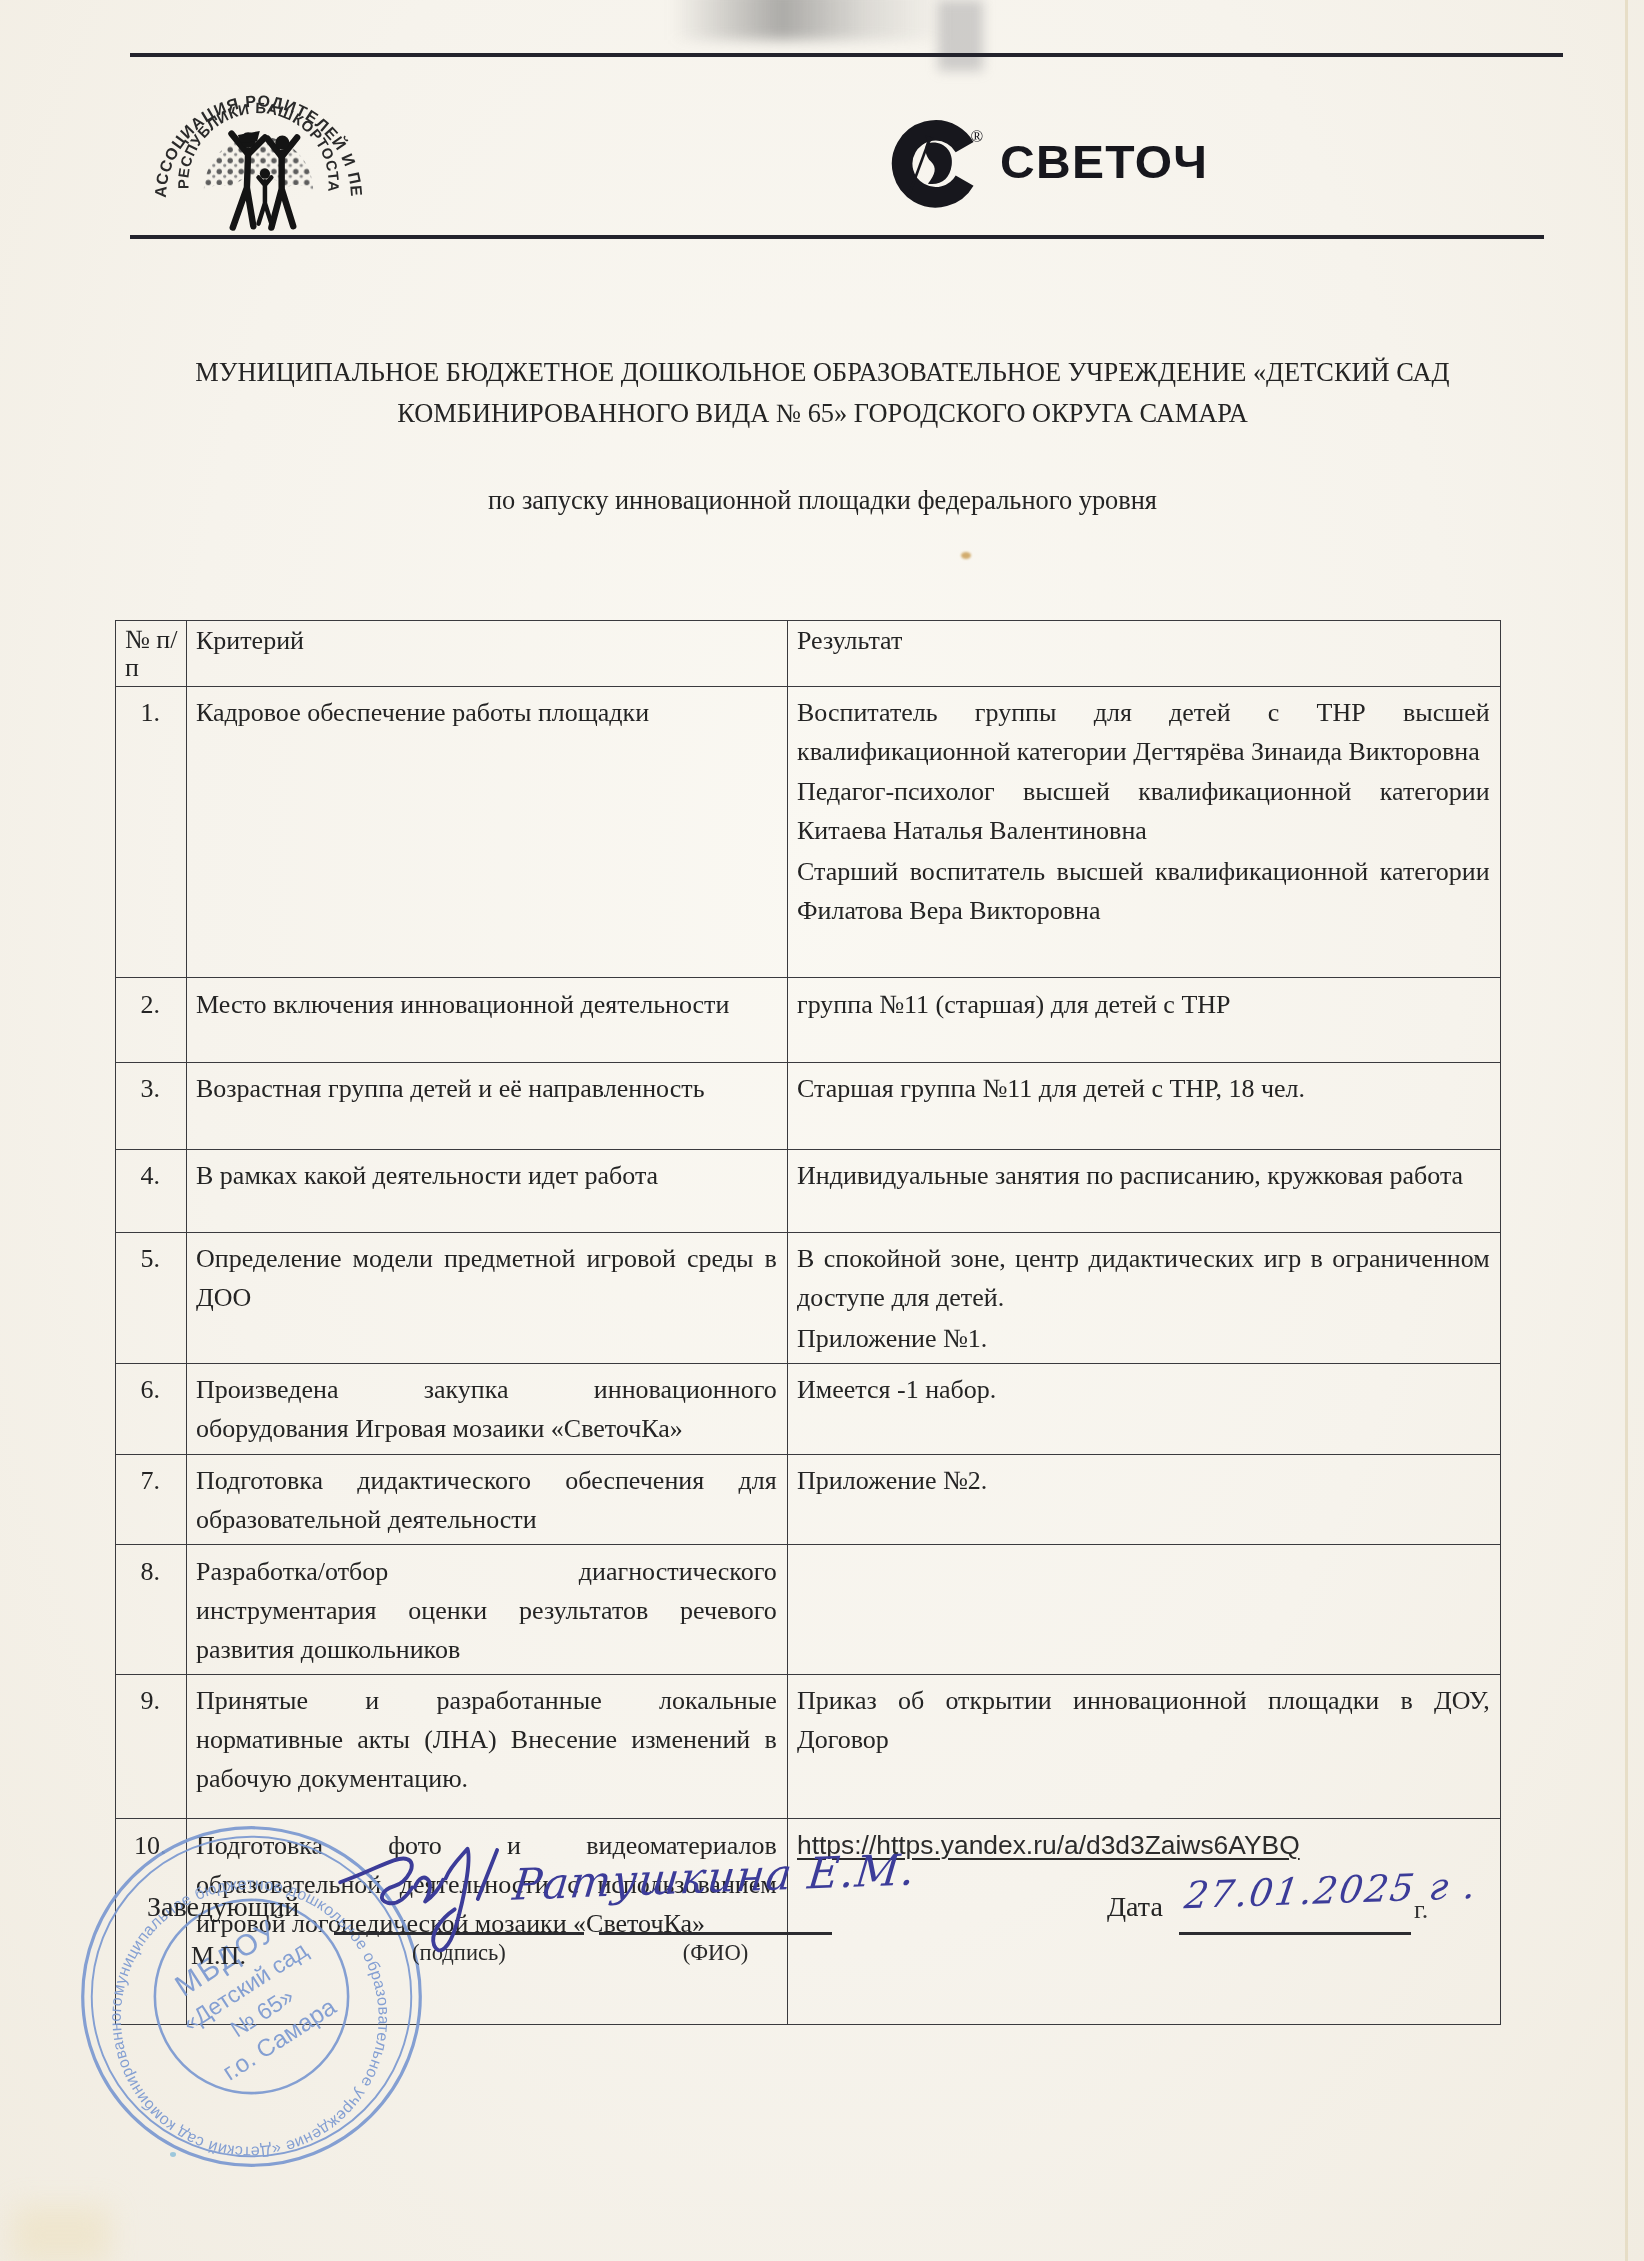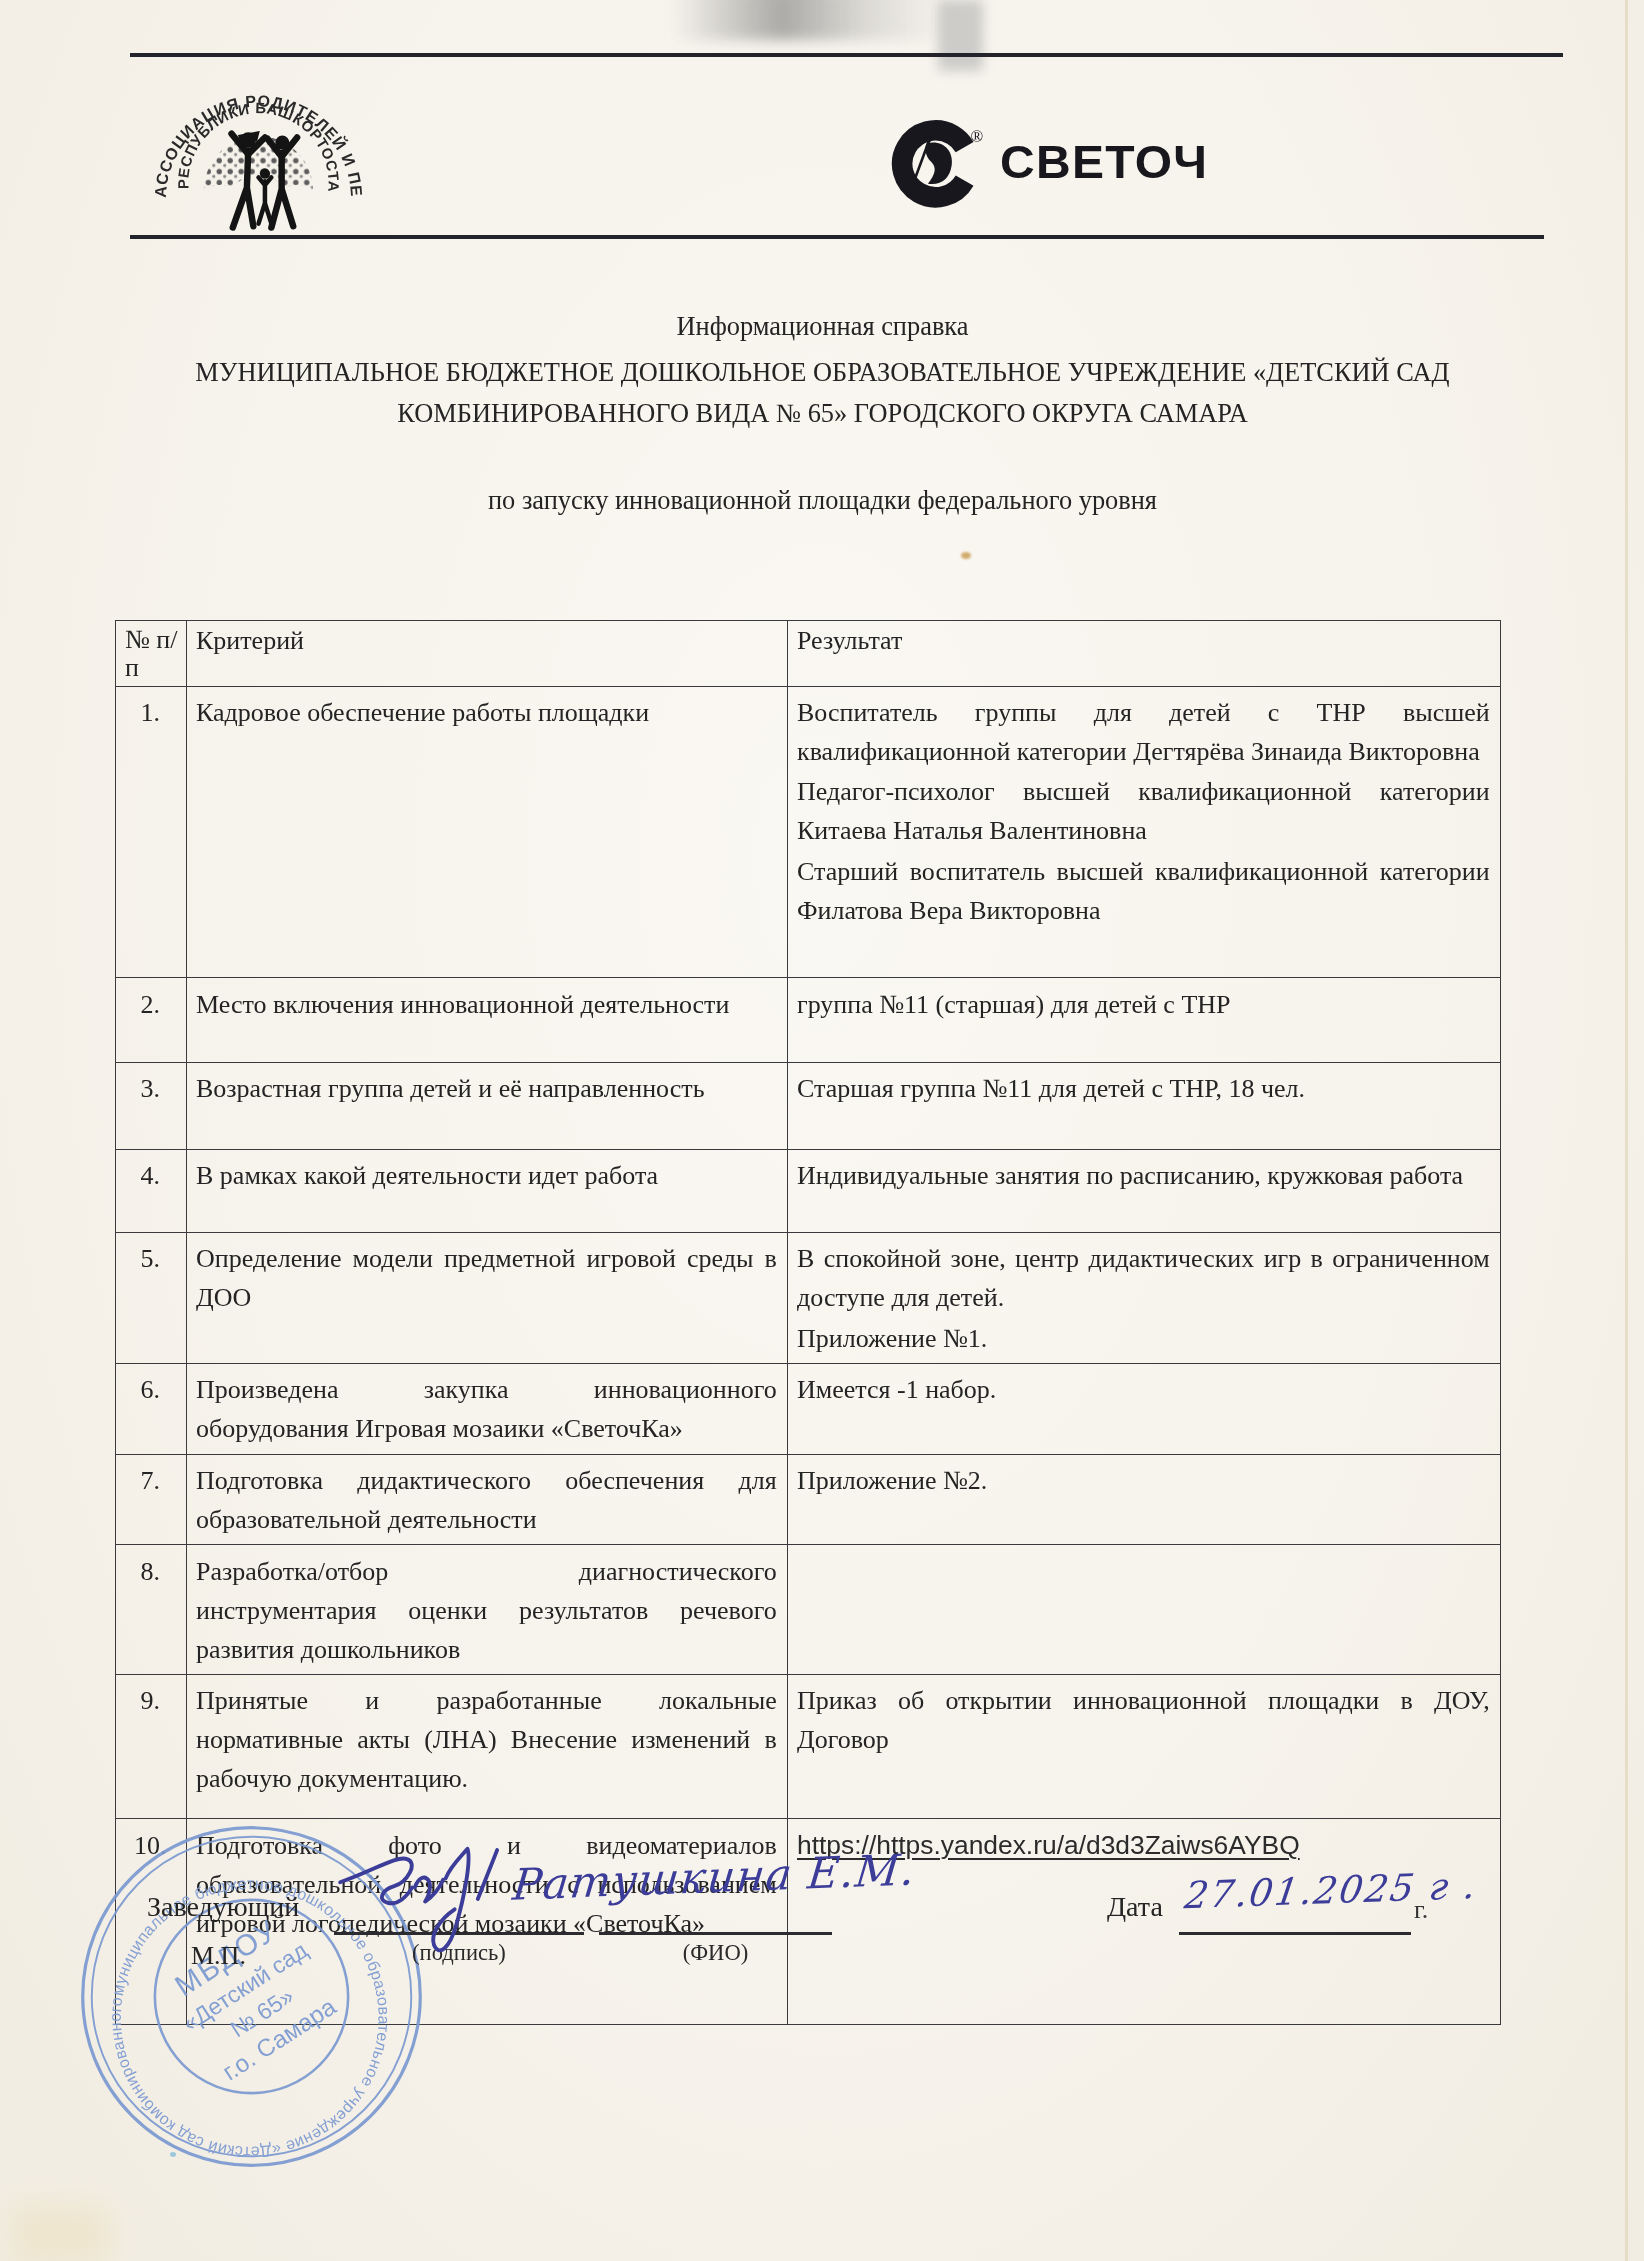--- a/index.html
+++ b/index.html
@@ -145,21 +145,20 @@
       <path d="M 30,132 L 64,40" stroke="#17171d" stroke-width="4"></path>
       <path d="M 60,52 l -4,-14 l 13,4 z" fill="#17171d"></path>
       <text x="126" y="48" font-size="26" fill="#17171d">®</text>
     </svg>
     <span class="svetoch-word">СВЕТОЧ</span>
   </div>
 
 
   <div class="rule rule-bottom"></div>
 
-  <div class="t t1">Информационная справка</div>
   <div class="t t2">МУНИЦИПАЛЬНОЕ БЮДЖЕТНОЕ ДОШКОЛЬНОЕ ОБРАЗОВАТЕЛЬНОЕ УЧРЕЖДЕНИЕ «ДЕТСКИЙ САД КОМБИНИРОВАННОГО ВИДА № 65» ГОРОДСКОГО ОКРУГА САМАРА</div>
   <div class="t t3">по запуску инновационной площадки федерального уровня</div>
 
   <table class="doc">
     <colgroup>
         <col class="c1">
         <col class="c2">
         <col class="c3">
       </colgroup>
     <thead>

